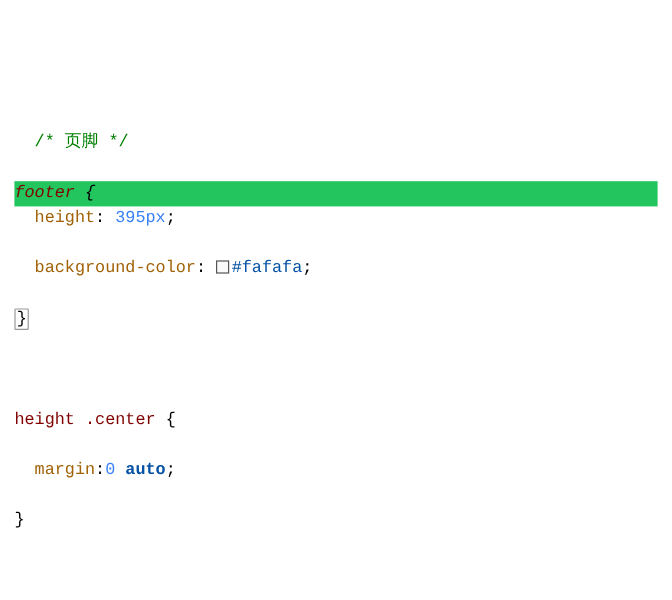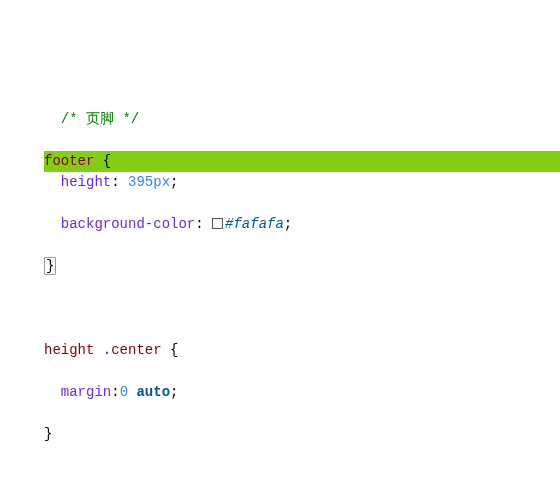--- a/index.html
+++ b/index.html
@@ -6,47 +6,48 @@
   body {
     font-family: Consolas, "Courier New", monospace;
     font-size: 14px;
     line-height: 21px;
     background: #ffffff;
     padding: 4px 12px;
     white-space: pre;
     color: #000;
   }
   .code-container { position: relative; }
-  .line { display: block; min-height: 21px; margin-left: 32px; }
+  .line { display: block; min-height: 21px; }
   .comment { color: #008000; }
   .selector { color: #800000; }
   .brace { color: #000000; }
-  .property { color: #6d28d9; }
+  .property { color: #a16207; }
   .value { color: #0451a5; font-weight: bold; }
   .number { color: #3b82f6; }
   .punct { color: #000000; }
-  .hex { color: #0451a5; font-style: italic; }
+  .hex { color: #0451a5; }
   .swatch {
     display: inline-block;
     width: 11px;
     height: 11px;
     border: 1px solid #555;
     vertical-align: -1px;
     margin-right: 2px;
   }
   .swatch.light { background: #fafafa; }
   .cursor-box {
     border: 1px solid #999;
     padding: 0 1px;
     border-radius: 1px;
   }
   .sel-highlight {
-    background: #84cc16;
+    background: #22c55e;
     display: inline-block;
     width: 100%;
+    font-style: italic;
   }
 </style>
 </head>
 <body>
 
 
 
 <div class="code-container">
 <span class="line">  <span class="comment">/* 页脚 */</span></span>
 <span class="line sel-highlight"><span class="selector">footer</span> <span class="brace">{</span></span>

